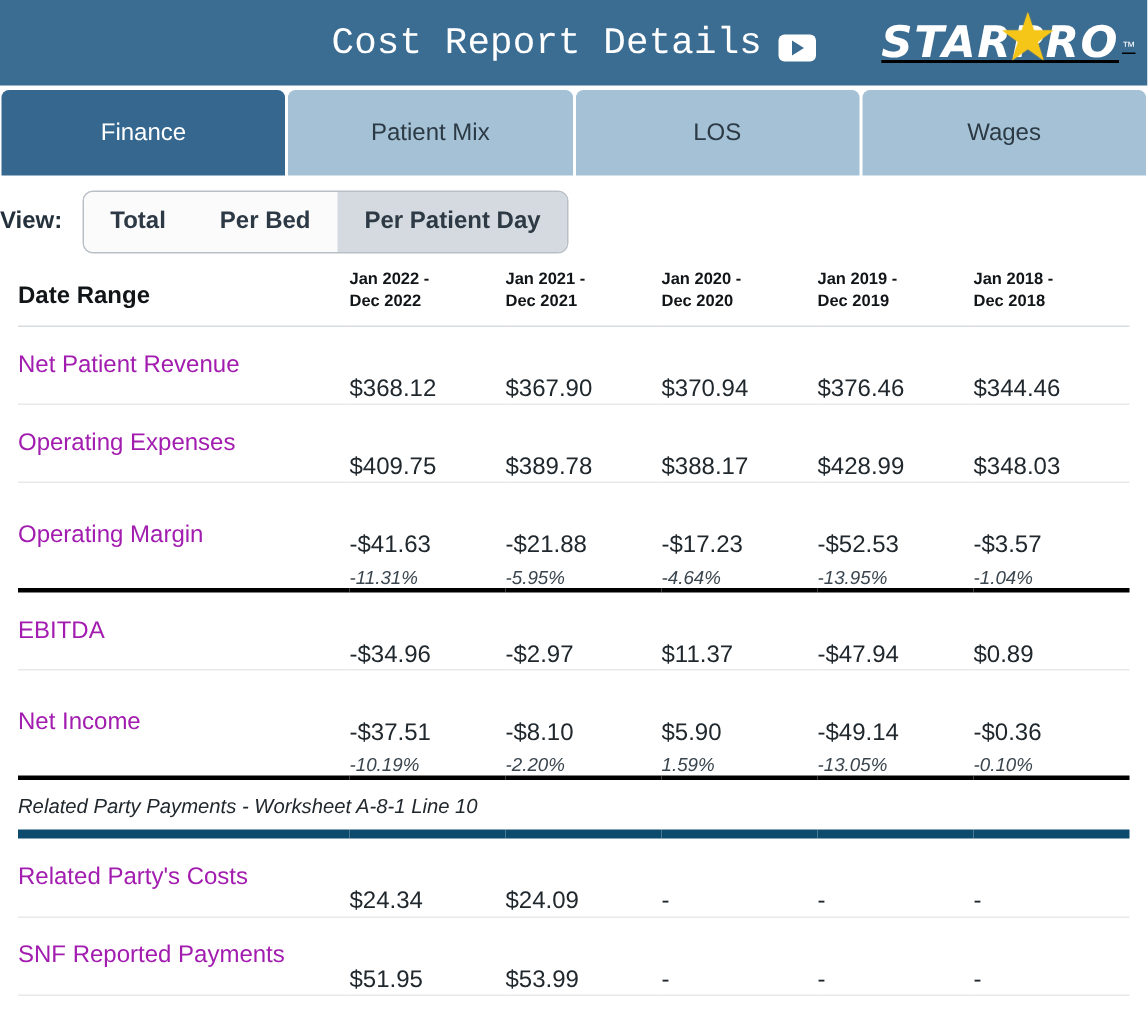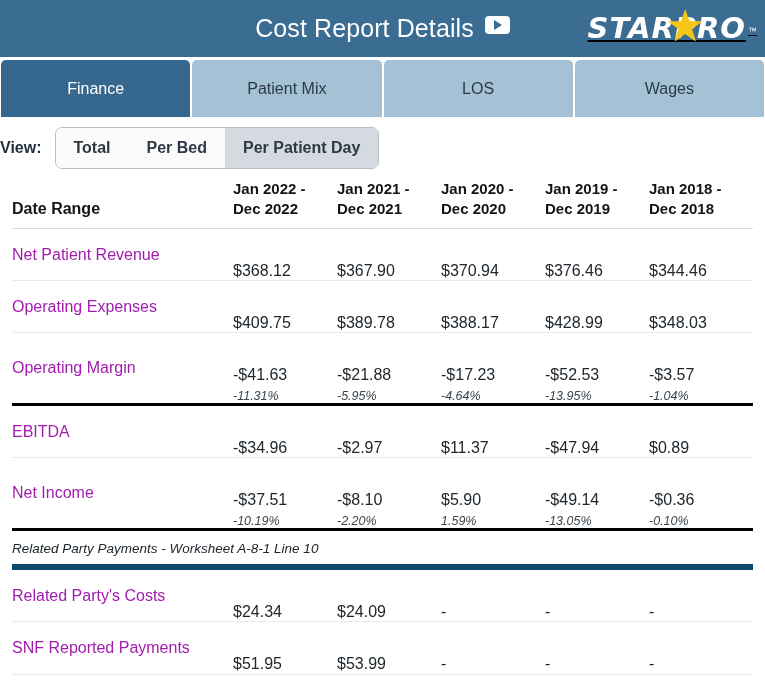--- a/index.html
+++ b/index.html
@@ -16,22 +16,23 @@
   .header {
     height: 57px;
     background: #3b6c91;
     display: flex;
     align-items: center;
     justify-content: center;
     position: relative;
   }
   .header-title-wrap {
     display: flex;
-    align-items: flex-start;
+    align-items: flex-end;
     gap: 11px;
+    font-family: Liberation Mono, monospace;
   }
   .header-title {
     color: #ffffff;
     font-size: 25px;
     font-weight: 400;
     letter-spacing: 0.1px;
     line-height: 1;
   }
   .play-badge {
     width: 25px; height: 18px;
@@ -138,21 +139,21 @@
   table.data {
     width: 741px;
     border-collapse: collapse;
     table-layout: fixed;
   }
   table.data col.c0 { width: 221px; }
   table.data col.cv { width: 104px; }
   th, td { text-align: left; vertical-align: middle; }
 
   thead th {
-    font-size: 15px;
+    font-size: 11px;
     font-weight: bold;
     color: #111518;
     padding: 0 0 8px 0;
     vertical-align: bottom;
     line-height: 1.36;
   }
   thead th.rowhdr { font-size: 16px; }
   thead tr { border-bottom: 1px solid #d9dcdf; }
 
   tbody td {

